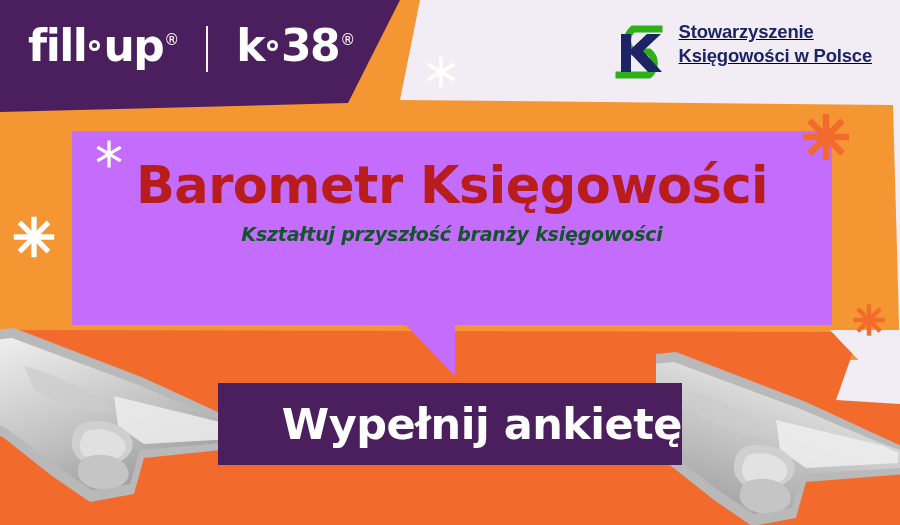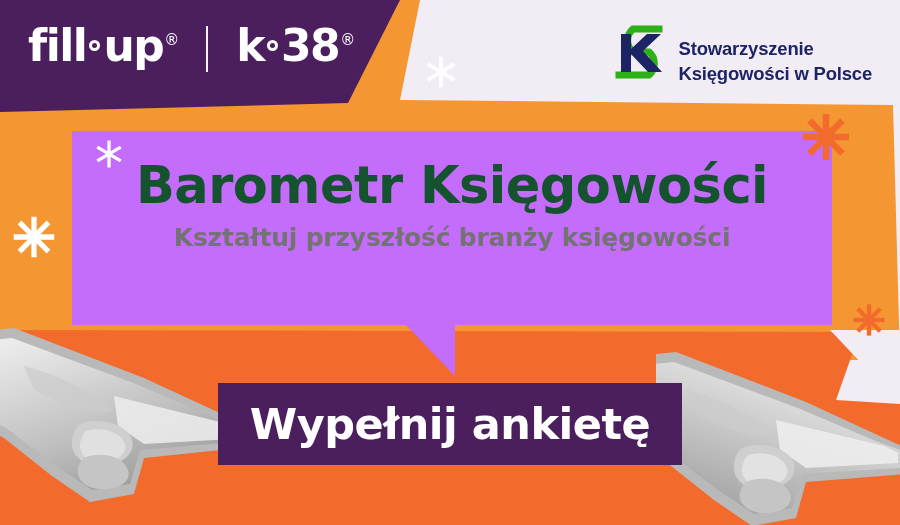--- a/index.html
+++ b/index.html
@@ -112,21 +112,22 @@
     margin: 2px 17px 0 17px;
     opacity: .95;
   }
 
   
   .logo-skwp {
     position: absolute;
     right: 28px;
     top: 20px;
     display: flex;
-    align-items: flex-end;
+    align-items: flex-start;
+    text-decoration: underline;
   }
   .skwp-mark { width: 76px; height: 66px; flex: none; }
   .skwp-text {
     color: #1D2466;
     font-size: 18.5px;
     font-weight: 700;
     line-height: 1.32;
     letter-spacing: -0.2px;
     white-space: nowrap;
     font-family: "Liberation Sans", sans-serif;
@@ -166,51 +167,52 @@
   }
   .edition {
     color: #4B1F5E;
     font-size: 25px;
     font-weight: 700;
     letter-spacing: 0px;
     line-height: 1;
     font-family: "DejaVu Sans", sans-serif;
   }
   .headline {
-    color: #14532d;
+    color: #b91c1c;
     font-size: 51px;
     font-weight: 700;
     letter-spacing: -0.5px;
     line-height: 1.08;
     margin-top: 9px;
     font-family: "DejaVu Sans", sans-serif;
     white-space: nowrap;
   }
   .subline {
-    color: #737373;
-    font-size: 25px;
+    color: #14532d;
+    font-size: 19px;
     font-weight: 700;
     letter-spacing: -0.2px;
     line-height: 1.1;
     margin-top: 11px;
     font-family: "DejaVu Sans", sans-serif;
     white-space: nowrap;
+    font-style: italic;
   }
 
   
   .cta {
     position: absolute;
     left: 218px;
     top: 383px;
     width: 464px;
     height: 82px;
     background: #4B1F5E;
     display: flex;
     align-items: center;
-    justify-content: center;
+    justify-content: flex-end;
     cursor: pointer;
   }
   .cta-label {
     color: #ffffff;
     font-size: 43px;
     font-weight: 700;
     letter-spacing: -0.5px;
     line-height: 1;
     font-family: "DejaVu Sans", sans-serif;
     white-space: nowrap;

